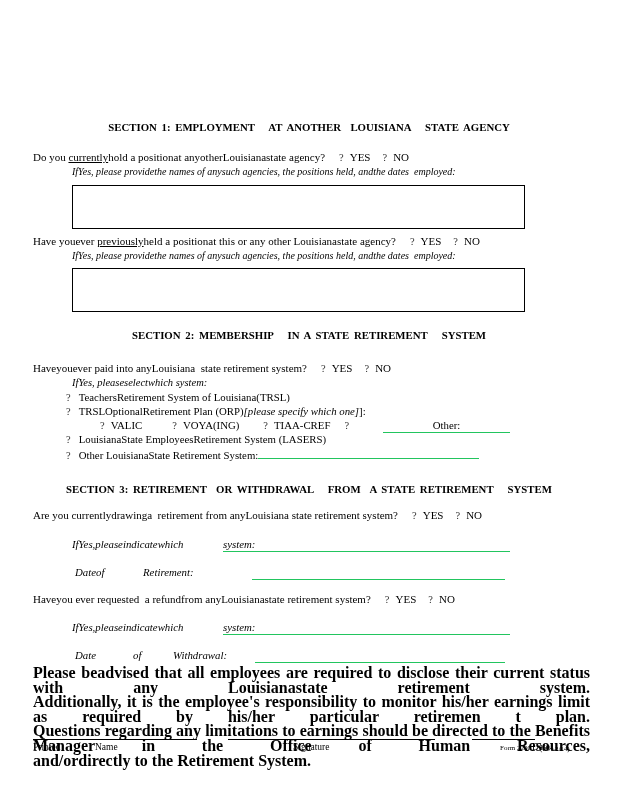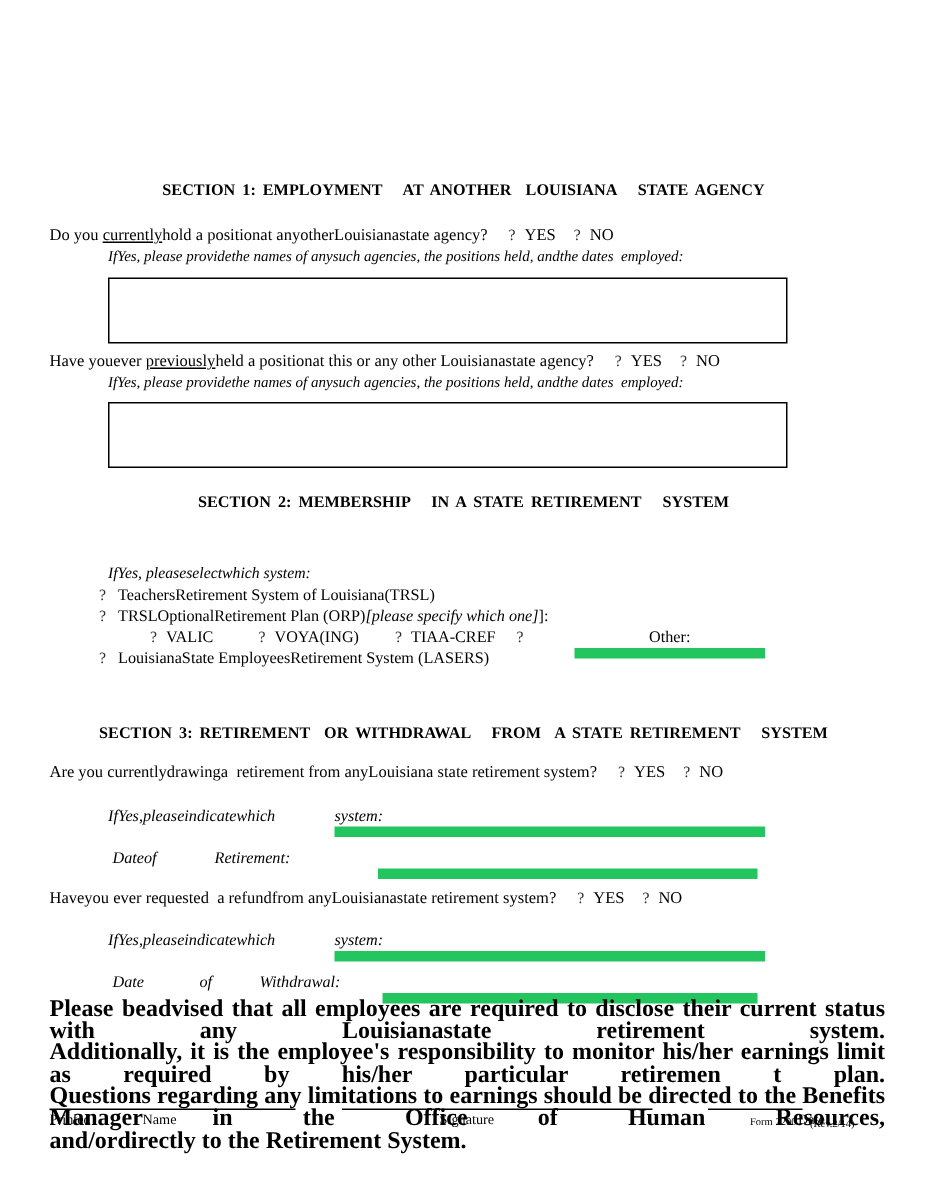--- a/index.html
+++ b/index.html
@@ -16,21 +16,21 @@
   .q .ul{text-decoration:underline;}
   .yn{margin-left:14px;}
   .cb{color:#2f2f2f;font-size:10.5px;}
   .ynl{margin-left:6px;}
   .cb2{margin-left:12px;}
   .instr{font-size:10px;font-style:italic;white-space:pre-wrap;}
   .abox{border:1.5px solid #000;background:#fff;}
   .opt{font-size:10.8px;white-space:pre-wrap;}
   .opt .otext{margin-left:8px;}
   .it{font-style:italic;}
-  .line{border-bottom:7px solid #22c55e;display:inline-block;}
+  .line{border-bottom:1px solid #22c55e;display:inline-block;}
   .fieldrow{font-size:10.8px;font-style:italic;white-space:pre-wrap;}
   .notice{font-size:16px;font-weight:bold;line-height:14.6px;width:557px;}
   .notice .jline{text-align:justify;text-align-last:justify;}
   .notice .lastline{text-align:left;}
   .sigline{border-top:1.2px solid #000;height:0;}
   .flabel{font-size:9.5px;}
   .formdate{font-size:7px;}
 </style>
 </head>
 <body>
@@ -47,33 +47,35 @@
   <div class="abs abox" style="left:72px;top:185px;width:451px;height:42px;"></div>
 
   <div class="abs q" style="left:33px;top:235px;"><span>Have youever </span><span class="ul">previously</span><span>held a positionat this or any other Louisianastate agency?</span><span class="yn"><span class="cb">?</span><span class="ynl">YES</span><span class="cb cb2">?</span><span class="ynl">NO</span></span></div>
 
   <div class="abs instr" style="left:72px;top:250px;">IfYes, please providethe names of anysuch agencies, the positions held, andthe dates  employed:</div>
 
   <div class="abs abox" style="left:72px;top:268px;width:451px;height:42px;"></div>
 
   <div class="abs center sheading" style="top:329px;">SECTION 2: MEMBERSHIP   IN A STATE RETIREMENT   SYSTEM</div>
 
+  <div class="abs q" style="left:33px;top:362px;"><span>Haveyouever paid into anyLouisiana  state retirement system?</span><span class="yn"><span class="cb">?</span><span class="ynl">YES</span><span class="cb cb2">?</span><span class="ynl">NO</span></span></div>
 
   <div class="abs instr" style="left:72px;top:377px;font-size:10.5px;">IfYes, pleaseselectwhich system:</div>
 
   <div class="abs opt" style="left:66px;top:391px;"><span class="cb">?</span><span class="otext">TeachersRetirement System of Louisiana(TRSL)</span></div>
 
   <div class="abs opt" style="left:66px;top:405px;"><span class="cb">?</span><span class="otext">TRSLOptionalRetirement Plan (ORP)</span><span class="it">[please specify which one]</span><span>]:</span></div>
 
   <div class="abs opt" style="left:100px;top:419px;"><span class="cb">?</span><span style="margin-left:6px;">VALIC</span><span class="cb" style="margin-left:30px;">?</span><span style="margin-left:6px;">VOYA(ING)</span><span class="cb" style="margin-left:24px;">?</span><span style="margin-left:6px;">TIAA-CREF</span><span class="cb" style="margin-left:14px;">?</span></div>
 
   <div class="abs line" style="left:383px;top:419px;width:127px;height:13px;text-align:center;font-size:10.8px;"><span>Other:</span></div>
 
   <div class="abs opt" style="left:66px;top:433px;"><span class="cb">?</span><span class="otext">LouisianaState EmployeesRetirement System (LASERS)</span></div>
 
+  <div class="abs opt" style="left:66px;top:447px;"><span class="cb">?</span><span class="otext">Other LouisianaState Retirement System:</span><span class="line" style="width:221px;height:11px;"></span></div>
 
   <div class="abs center sheading" style="top:483px;">SECTION 3: RETIREMENT  OR WITHDRAWAL   FROM  A STATE RETIREMENT   SYSTEM</div>
 
   <div class="abs q" style="left:33px;top:509px;"><span>Are you currentlydrawinga  retirement from anyLouisiana state retirement system?</span><span class="yn"><span class="cb">?</span><span class="ynl">YES</span><span class="cb cb2">?</span><span class="ynl">NO</span></span></div>
 
   <div class="abs fieldrow" style="left:72px;top:538px;width:440px;height:15px;"><span>IfYes,pleaseindicatewhich</span><span class="abs line" style="left:151px;top:0;width:287px;height:13px;"><span>system:</span></span></div>
 
   <div class="abs fieldrow" style="left:75px;top:566px;width:440px;height:15px;"><span>Dateof</span><span class="abs" style="left:68px;top:0;">Retirement:</span><span class="abs line" style="left:177px;top:0;width:253px;height:13px;"></span></div>
 
   <div class="abs q" style="left:33px;top:593px;"><span>Haveyou ever requested  a refundfrom anyLouisianastate retirement system?</span><span class="yn"><span class="cb">?</span><span class="ynl">YES</span><span class="cb cb2">?</span><span class="ynl">NO</span></span></div>

